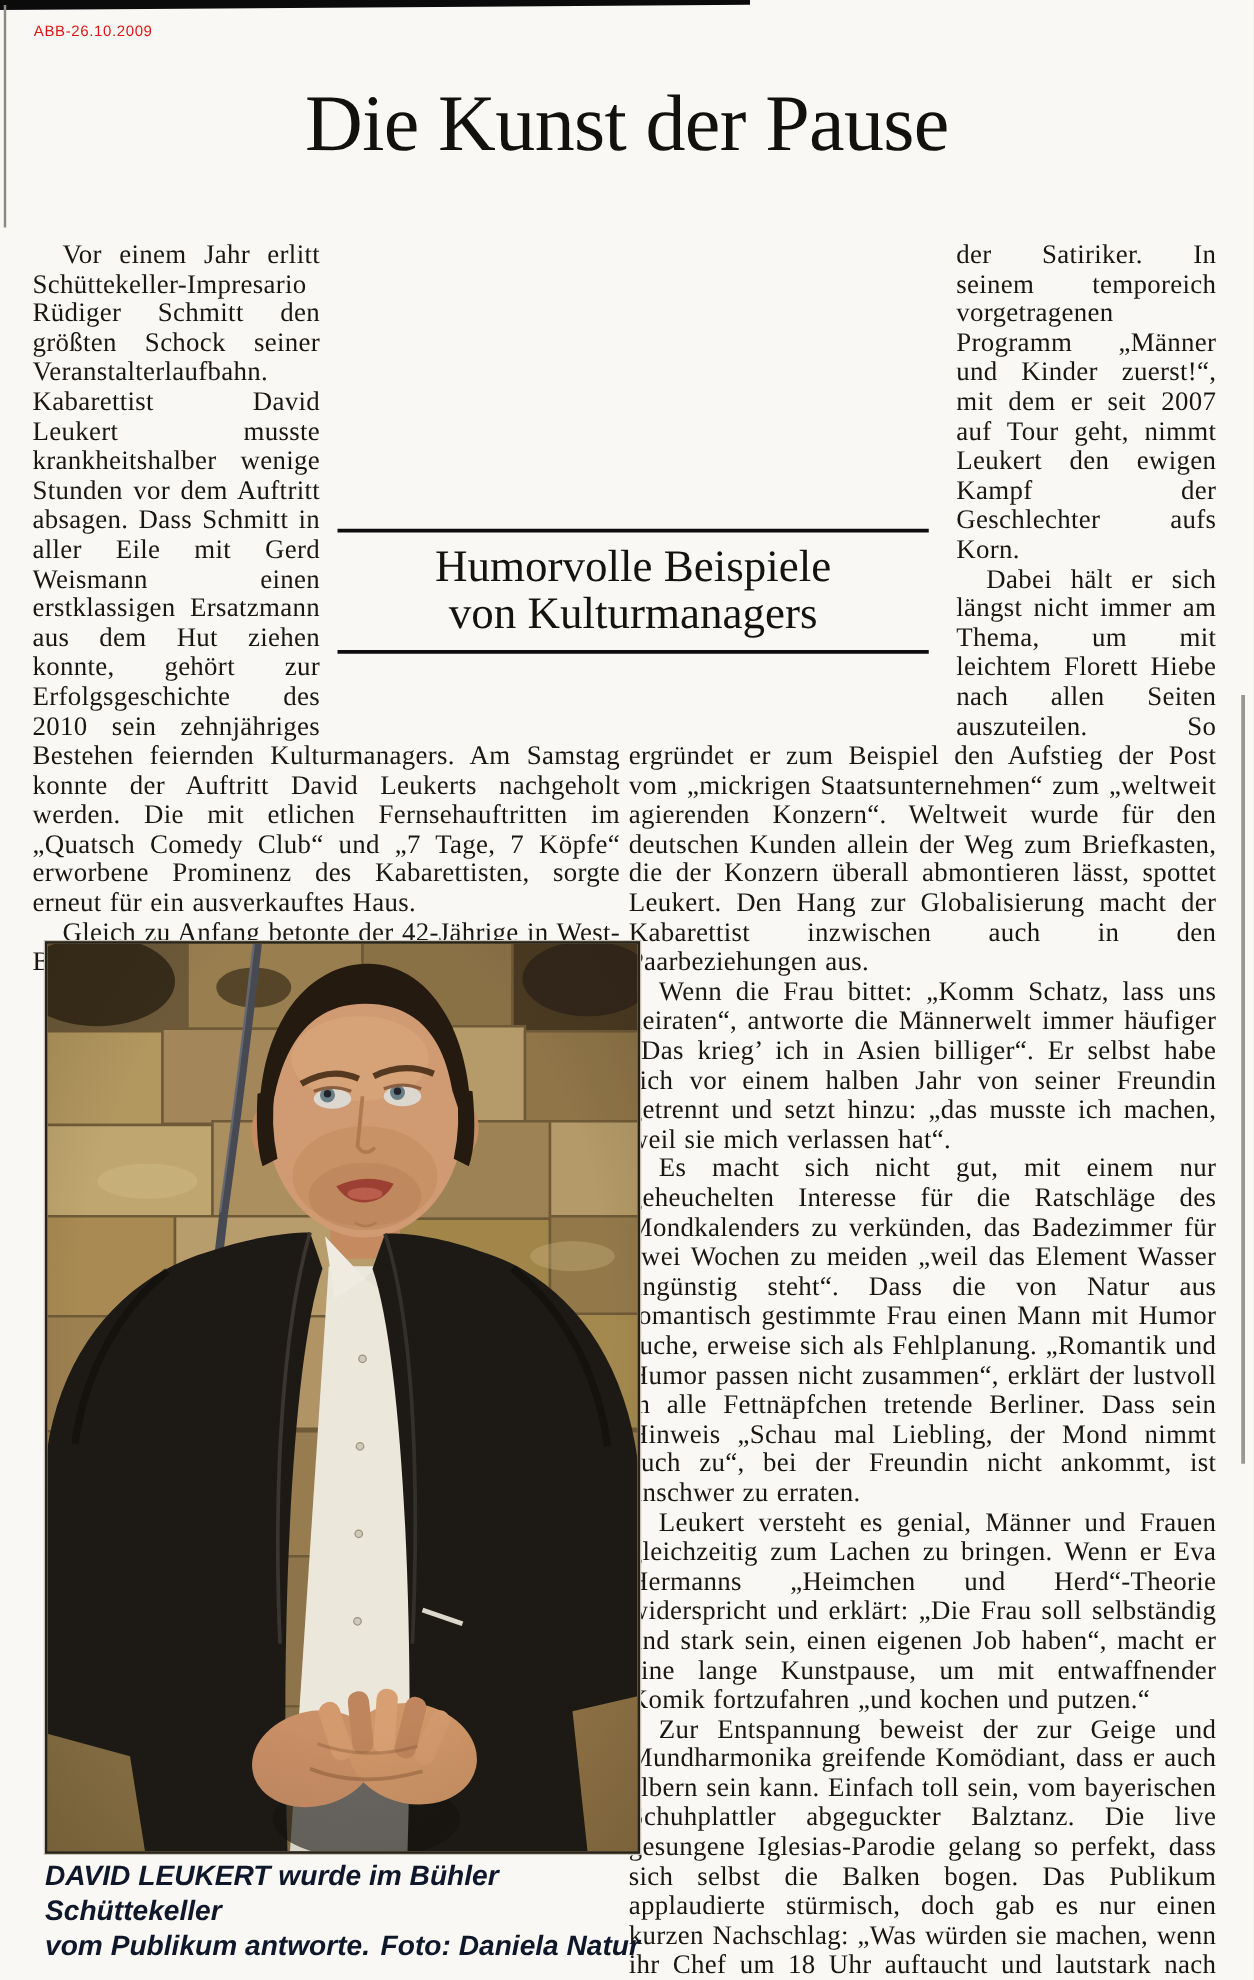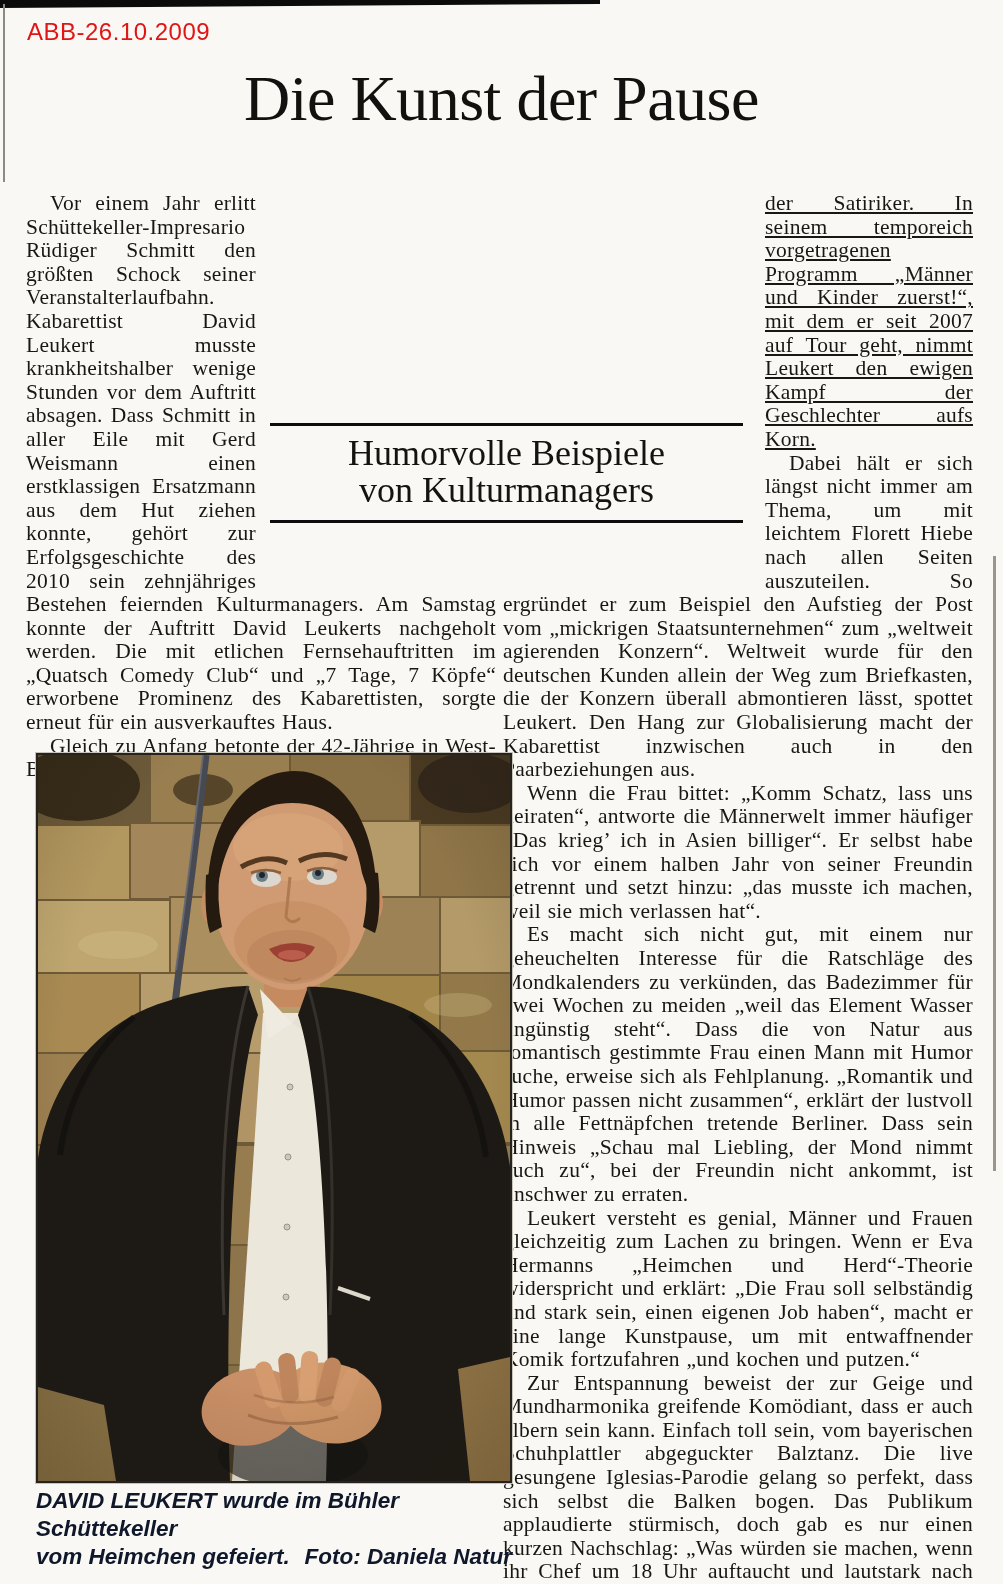--- a/index.html
+++ b/index.html
@@ -13,39 +13,39 @@
     color:#1a1713;
   }
   
   .scan-strip-top{position:absolute;left:-6px;top:-4px;width:606px;height:10px;background:#0b0b0b;transform:rotate(-0.4deg);}
   .scan-edge-left{position:absolute;left:3px;top:4px;width:2px;height:178px;background:#8d8a84;}
   .scan-edge-right{position:absolute;left:993px;top:556px;width:3px;height:615px;background:#79756d;opacity:.75;}
 
   .date-stamp{
     position:absolute;left:27px;top:18px;
     font-family:"Liberation Sans", sans-serif;
-    font-size:24px;letter-spacing:.5px;
+    font-size:12px;letter-spacing:.5px;
     color:#e01515;
   }
   .headline{
     position:absolute;left:0;top:22px;width:100%;
     text-align:center;
     font-size:64px;line-height:68px;font-weight:500;
     letter-spacing:-0.5px;color:#121110;
   }
   .subheadline{
     position:absolute;left:0;top:98px;width:100%;
     text-align:center;
     font-size:33px;line-height:38px;font-weight:500;color:#15130f;
   }
 
   .columns{position:absolute;left:26px;top:160px;width:957px;display:flex;gap:7px;margin-top:32px;}
   .col{width:470px;font-size:21.5px;line-height:23.6px;text-align:justify;letter-spacing:.25px;word-spacing:1px;hyphens:auto;}
   .col p{margin:0;text-indent:24px;}
-  .col p.no-indent{text-indent:0;text-decoration:underline;}
+  .col p.no-indent{text-indent:0;}
   .col-left{height:590px;overflow:hidden;}
   .col-right{height:1412px;overflow:hidden;}
   .pq-spacer-left{float:right;width:226px;height:152px;margin:236px 0 6px 14px;}
   .pq-spacer-right{float:left;width:248px;height:150px;margin:236px 14px 6px 0;}
 
   .pull-quote{
     position:absolute;left:270px;top:423px;width:473px;
     border-top:3px solid #0d0d0d;border-bottom:3px solid #0d0d0d;
     padding:9px 0 11px 0;
     text-align:center;font-size:36px;line-height:37px;color:#15130f;
@@ -206,18 +206,18 @@
 
       <polygon points="0,632 66,650 78,726 0,726" fill="#8f7648"></polygon>
       <polygon points="472,602 420,614 432,726 472,726" fill="#97794a"></polygon>
       <rect x="0" y="0" width="472" height="726" fill="url(#vig)"></rect>
     </svg>
   </div>
 
   <div class="caption">
     <div>DAVID LEUKERT wurde im Bühler Schüttekeller</div>
     <div class="caption-row">
-      <span>vom Heimchen gefeiert.</span>
+      <span>vom Publikum antworte.</span>
       <span>Foto: Daniela Natur</span>
     </div>
   </div>
 
 </div>
 
 </body></html>

